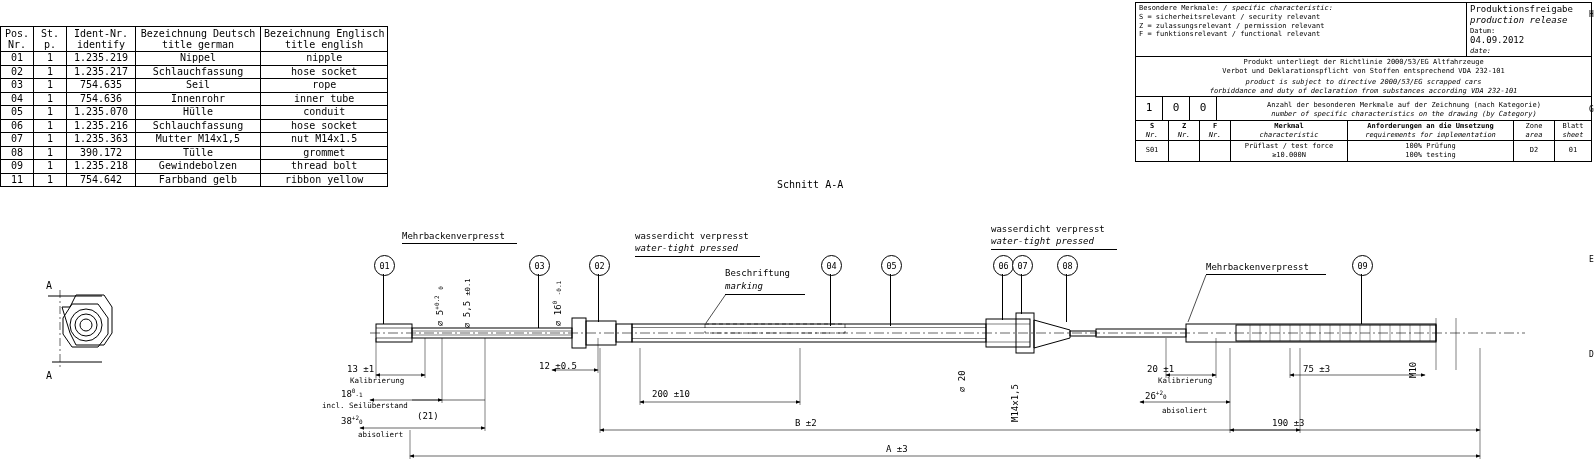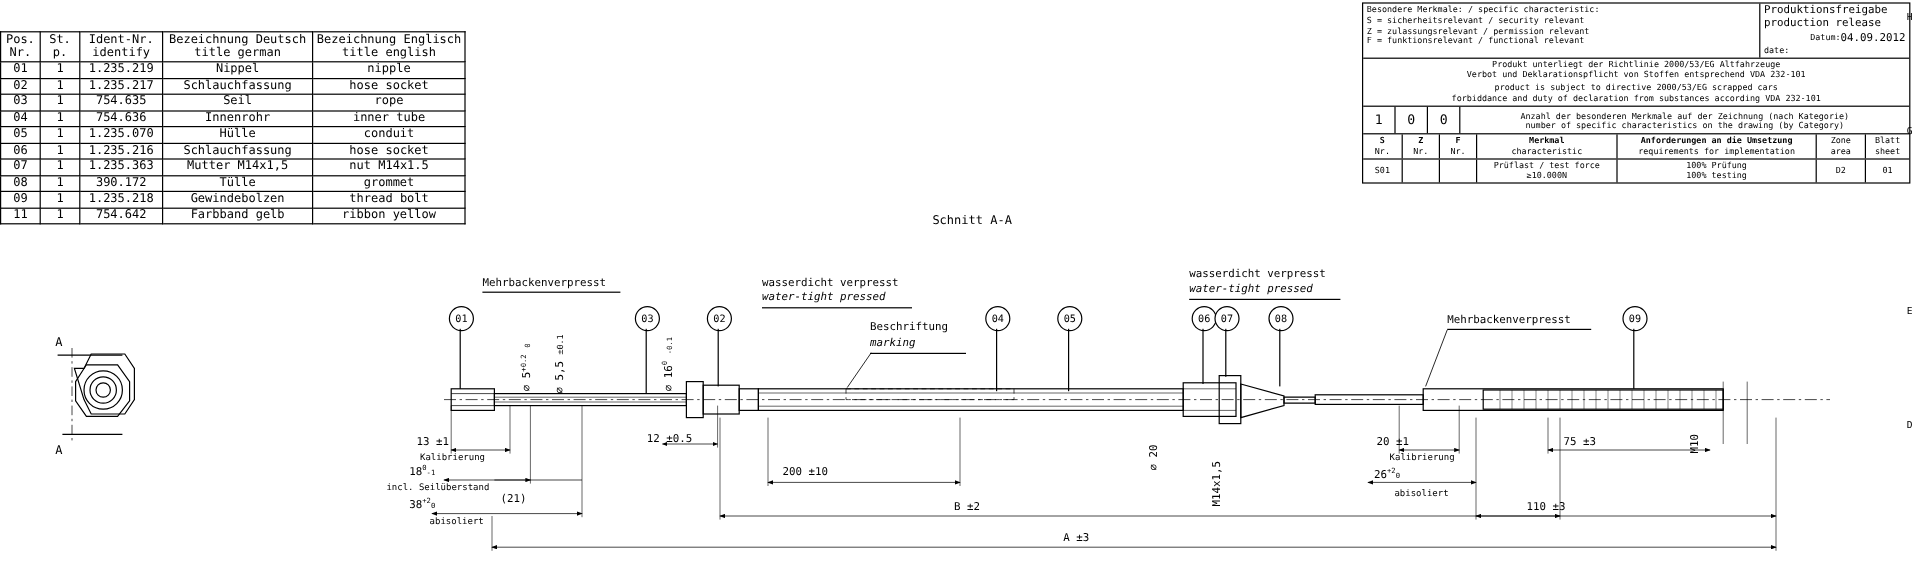--- a/index.html
+++ b/index.html
@@ -15,21 +15,21 @@
   .c-st{width:26px;}
   .c-id{width:62px;}
   .c-de{width:118px;}
   .c-en{width:110px;}
   
   #spec-block{right:3px;top:2px;width:455px;border:1px solid #000;font-size:7px;line-height:1.25;}
   #spec-block .row{display:flex;border-bottom:1px solid #000;}
   #spec-block .row:last-child{border-bottom:none;}
   #spec-block .cell{padding:1px 3px;}
   .bl{border-left:1px solid #000;}
-  .ital{}
+  .ital{font-style:italic;}
   #spec-block .rel{width:118px;flex:none;}
   #spec-block .big{font-size:9px;}
   .ctr{text-align:center;}
   .charTbl{display:flex;}
   .charTbl .c1{width:26px;text-align:center;}
   .charTbl .c2{width:24px;text-align:center;}
   .charTbl .c3{width:24px;text-align:center;}
   .charTbl .c4{width:110px;text-align:center;}
   .charTbl .c5{flex:1;text-align:center;}
   .charTbl .c6{width:34px;text-align:center;}
@@ -158,21 +158,21 @@
     <div class="cell" style="flex:1;">
       <div><span>Besondere Merkmale:</span>
            <span class="ital">/ specific characteristic:</span></div>
       <div>S = sicherheitsrelevant  / security relevant</div>
       <div>Z = zulassungsrelevant   / permission relevant</div>
       <div>F = funktionsrelevant    / functional relevant</div>
     </div>
     <div class="cell bl rel">
       <div class="big">Produktionsfreigabe</div>
       <div class="big ital">production release</div>
-      <div style="display:flex;justify-content:flex-end;">
+      <div style="display:flex;justify-content:space-between;flex-direction:column;">
         <span>Datum:</span>
         <span style="font-size:9px;">04.09.2012</span>
       </div>
       <div class="ital">date:</div>
     </div>
   </div>
 
   <div class="row">
     <div class="cell ctr" style="flex:1;">
       <div>Produkt unterliegt der Richtlinie 2000/53/EG Altfahrzeuge</div>
@@ -420,21 +420,21 @@
   <div class="abs dimtxt" style="left:795px;top:418px;">B ±2</div>
   <div class="abs dimtxt" style="left:886px;top:444px;">A ±3</div>
 
   <div class="abs dimtxt" style="left:1147px;top:364px;">20 ±1</div>
   <div class="abs tiny" style="left:1130px;top:376px;">Kalibrierung</div>
   <div class="abs dimtxt" style="left:1145px;top:390px;">
     <span>26</span><span class="sup">+2</span><span style="font-size:6px;">0</span>
   </div>
   <div class="abs tiny" style="left:1134px;top:406px;">abisoliert</div>
   <div class="abs dimtxt" style="left:1303px;top:364px;">75 ±3</div>
-  <div class="abs dimtxt" style="left:1272px;top:418px;">110 ±3</div>
+  <div class="abs dimtxt" style="left:1272px;top:418px;">190 ±3</div>
 
   <svg class="abs" style="left:300px;top:330px;" width="1250" height="140">
     <defs>
       <marker id="ar" markerWidth="8" markerHeight="6" refX="7" refY="3" orient="auto">
         <path d="M0,0 L8,3 L0,6 z" fill="#000"></path>
       </marker>
       <marker id="arS" markerWidth="8" markerHeight="6" refX="1" refY="3" orient="auto">
         <path d="M8,0 L0,3 L8,6 z" fill="#000"></path>
       </marker>
     </defs>

